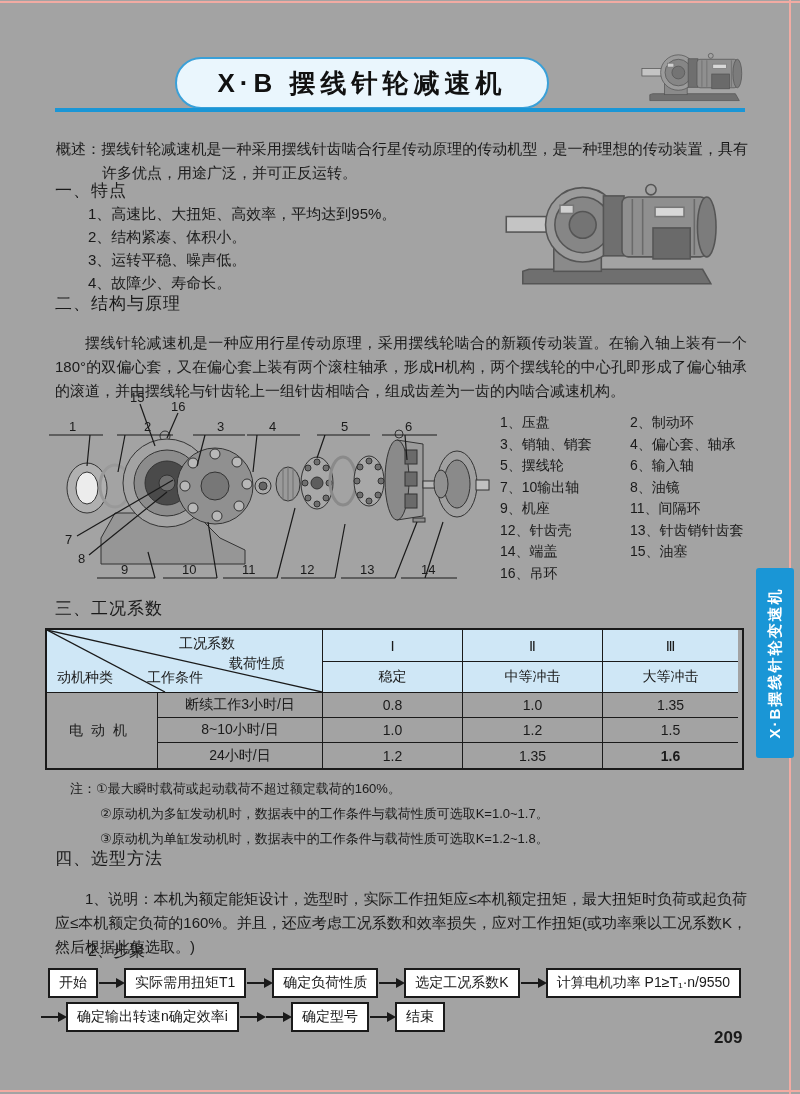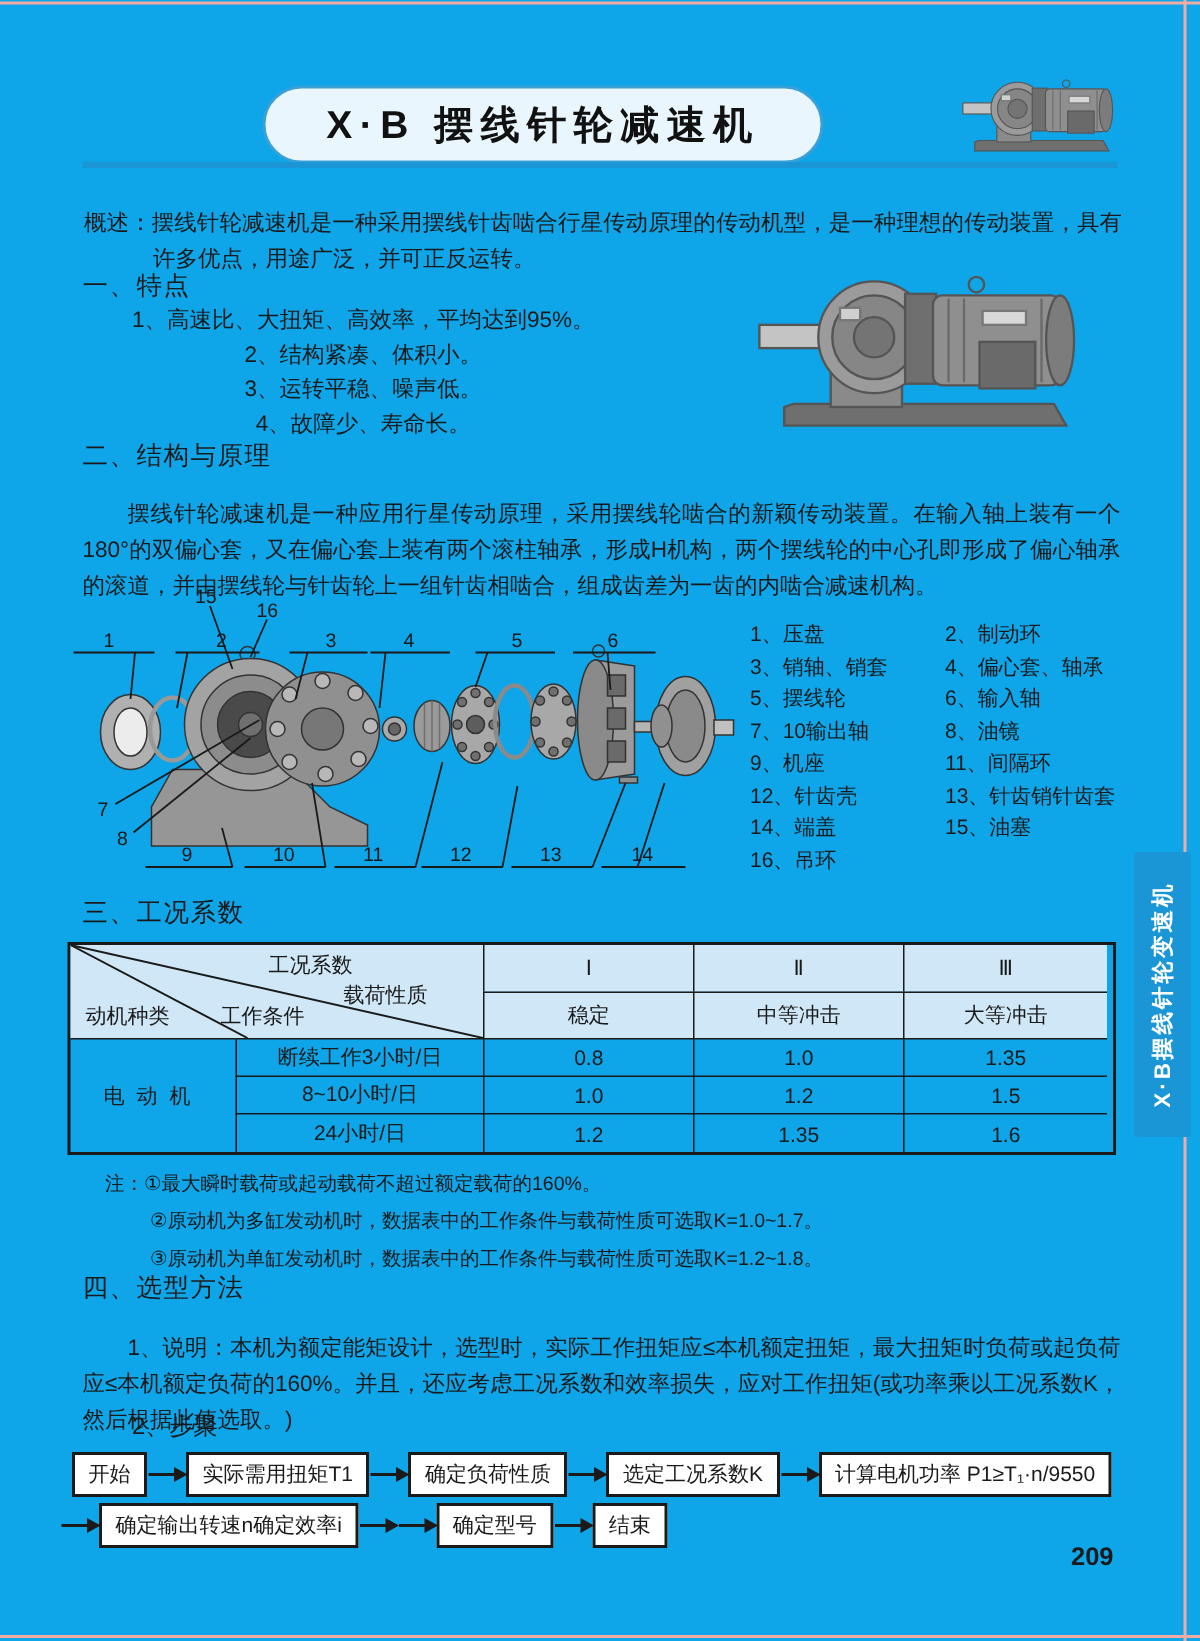--- a/index.html
+++ b/index.html
@@ -1,34 +1,34 @@
 <!DOCTYPE html>
 <html><head>
 <meta charset="utf-8">
 <style>
   html,body{margin:0;padding:0;background:#ffffff;}
-  .page{position:relative;width:800px;height:1094px;background:#0ea5e9;overflow:hidden;
+  .page{position:relative;width:800px;height:1094px;background:#a3a3a3;overflow:hidden;
         font-family:"Liberation Sans","DejaVu Sans",sans-serif;color:#1a1a1a;}
   .frame{position:absolute;background:#f2aba3;}
   .frame-top{top:1px;left:0;width:800px;height:2px;}
   .frame-right{top:0;left:789px;width:2px;height:1094px;}
   .frame-bottom{top:1090px;left:0;width:800px;height:2px;}
 
   .title-box{position:absolute;left:175px;top:57px;width:370px;height:48px;background:#eaf6fd;
              border:2px solid #3aa0d8;border-radius:26px;display:flex;align-items:center;
              justify-content:center;font-size:26px;font-weight:bold;letter-spacing:5px;color:#111;}
   .blue-rule{position:absolute;left:55px;top:108px;width:690px;height:4px;background:#1a96d6;}
 
   .photo-sm{position:absolute;left:638px;top:40px;width:118px;height:70px;}
   .photo-lg{position:absolute;left:497px;top:168px;width:250px;height:124px;}
 
   .para{position:absolute;font-size:15px;line-height:24px;text-align:justify;}
   .overview{left:56px;top:122px;width:692px;padding-left:46px;text-indent:-46px;box-sizing:border-box;}
   .heading{position:absolute;font-size:17px;font-weight:normal;letter-spacing:1px;}
-  .feature-list{position:absolute;left:88px;top:202px;font-size:15px;line-height:23px;text-align:center;}
+  .feature-list{position:absolute;left:88px;top:202px;font-size:15px;line-height:23px;}
   .structure-p{left:55px;top:316px;width:692px;text-indent:2em;}
 
   .diagram{position:absolute;left:45px;top:388px;width:450px;height:210px;}
   .parts-col{position:absolute;top:412px;font-size:14px;line-height:21.5px;}
   .parts-col.c1{left:500px;width:126px;}
   .parts-col.c2{left:630px;width:132px;}
 
   .wtable{position:absolute;left:45px;top:628px;width:695px;height:138px;border:2px solid #1a1a1a;
           display:grid;grid-template-columns:110px 165px 140px 140px 136px;
           grid-template-rows:31px 31px 25px 25px 26px;font-size:14px;box-sizing:content-box;}
@@ -282,21 +282,21 @@
     <div class="cell" style="grid-column:5;grid-row:3;">1.35</div>
 
     <div class="cell" style="grid-column:2;grid-row:4;">8~10小时/日</div>
     <div class="cell" style="grid-column:3;grid-row:4;">1.0</div>
     <div class="cell" style="grid-column:4;grid-row:4;">1.2</div>
     <div class="cell" style="grid-column:5;grid-row:4;">1.5</div>
 
     <div class="cell" style="grid-column:2;grid-row:5;">24小时/日</div>
     <div class="cell" style="grid-column:3;grid-row:5;">1.2</div>
     <div class="cell" style="grid-column:4;grid-row:5;">1.35</div>
-    <div class="cell" style="grid-column:5;grid-row:5;">1.6</div>
+    <div class="cell" style="grid-column:5;grid-row:5;font-weight:bold;">1.6</div>
   </div>
 
   <div class="notes">
     <div>注：①最大瞬时载荷或起动载荷不超过额定载荷的160%。</div>
     <div class="n2">②原动机为多缸发动机时，数据表中的工作条件与载荷性质可选取K=1.0~1.7。</div>
     <div class="n2">③原动机为单缸发动机时，数据表中的工作条件与载荷性质可选取K=1.2~1.8。</div>
   </div>
 
   <div class="heading" style="left:55px;top:847px;">四、选型方法</div>
   <p class="para sel-p" style="text-indent:2em;">1、说明：本机为额定能矩设计，选型时，实际工作扭矩应≤本机额定扭矩，最大扭矩时负荷或起负荷应≤本机额定负荷的160%。并且，还应考虑工况系数和效率损失，应对工作扭矩(或功率乘以工况系数K，然后根据此值选取。)</p>

